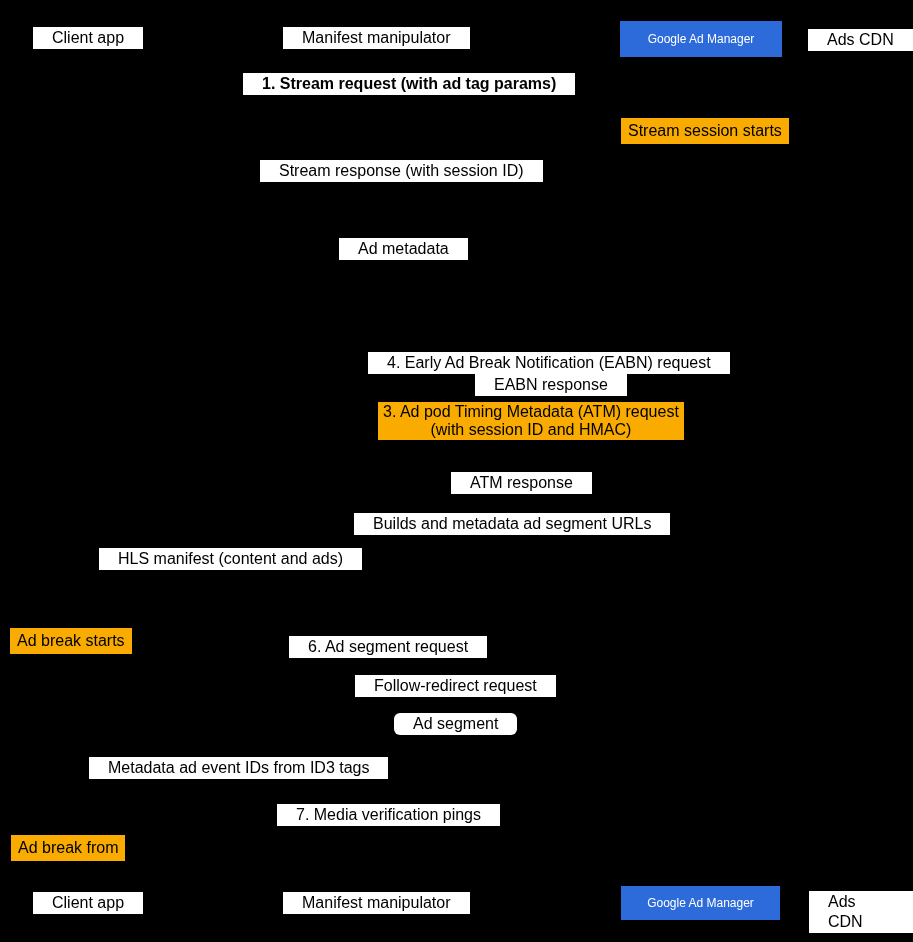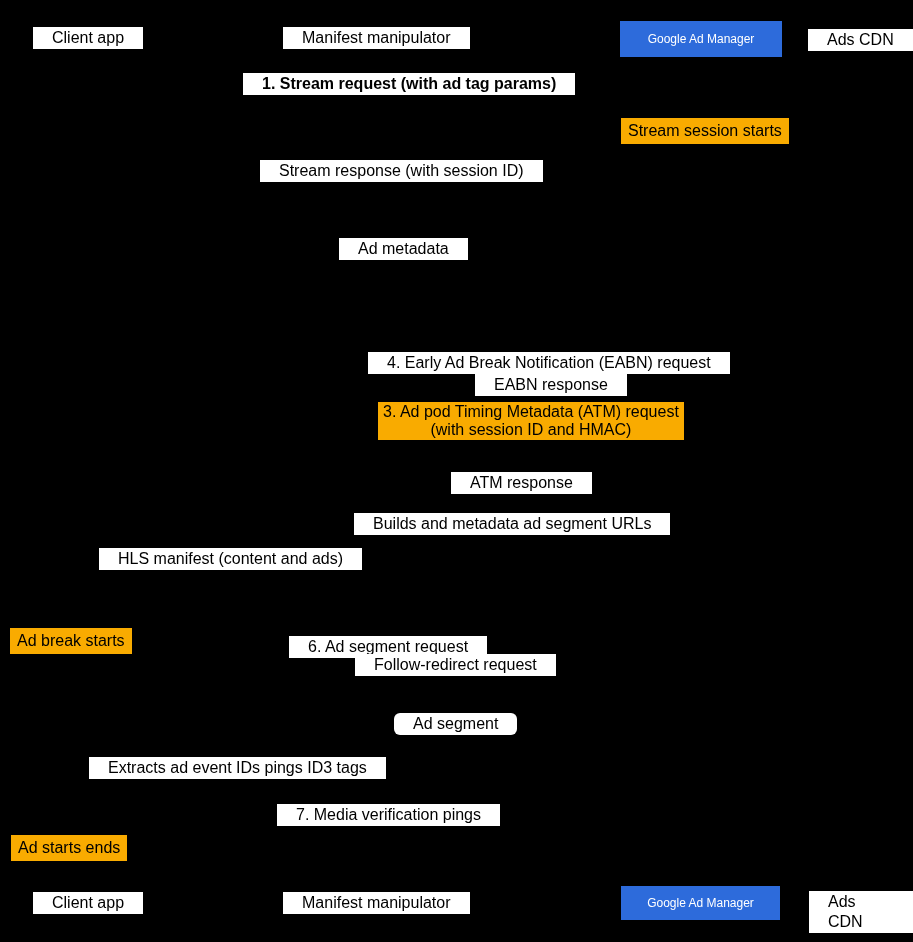--- a/index.html
+++ b/index.html
@@ -67,28 +67,28 @@
   <div class="lbl" style="left:439px; top:472px;margin-left:12px;">ATM response</div>
 
   <div class="lbl" style="left:354px; top:513px;">Builds and metadata ad segment URLs</div>
 
   <div class="lbl" style="left:99px; top:548px;">HLS manifest (content and ads)</div>
 
   <div class="lbl note" style="left:10px; top:592px;margin-top:36px;">Ad break starts</div>
 
   <div class="lbl" style="left:289px; top:636px;">6. Ad segment request</div>
 
-  <div class="lbl" style="left:355px; top:654px;">Follow-redirect request</div>
+  <div class="lbl" style="left:355px; top:675px;">Follow-redirect request</div>
 
   <div class="lbl" style="left:394px; top:713px;border-radius:6px;">Ad segment</div>
 
-  <div class="lbl" style="left:89px; top:757px;">Extracts ad event IDs pings ID3 tags</div>
+  <div class="lbl" style="left:89px; top:757px;">Metadata ad event IDs from ID3 tags</div>
 
   <div class="lbl" style="left:277px; top:804px;">7. Media verification pings</div>
 
-  <div class="lbl note" style="left:11px; top:835px;">Ad starts ends</div>
+  <div class="lbl note" style="left:11px; top:835px;">Ad break from</div>
 
   <div class="lbl" style="left:33px; top:892px;">Client app</div>
   <div class="lbl" style="left:283px; top:892px;">Manifest manipulator</div>
   <div class="actor-blue" style="left:621px; top:886px; width:159px; height:34px;">Google Ad Manager</div>
   <div class="lbl" style="left:809px; top:891px;">Ads CDN</div>
 
 </div>
 
 </body></html>

